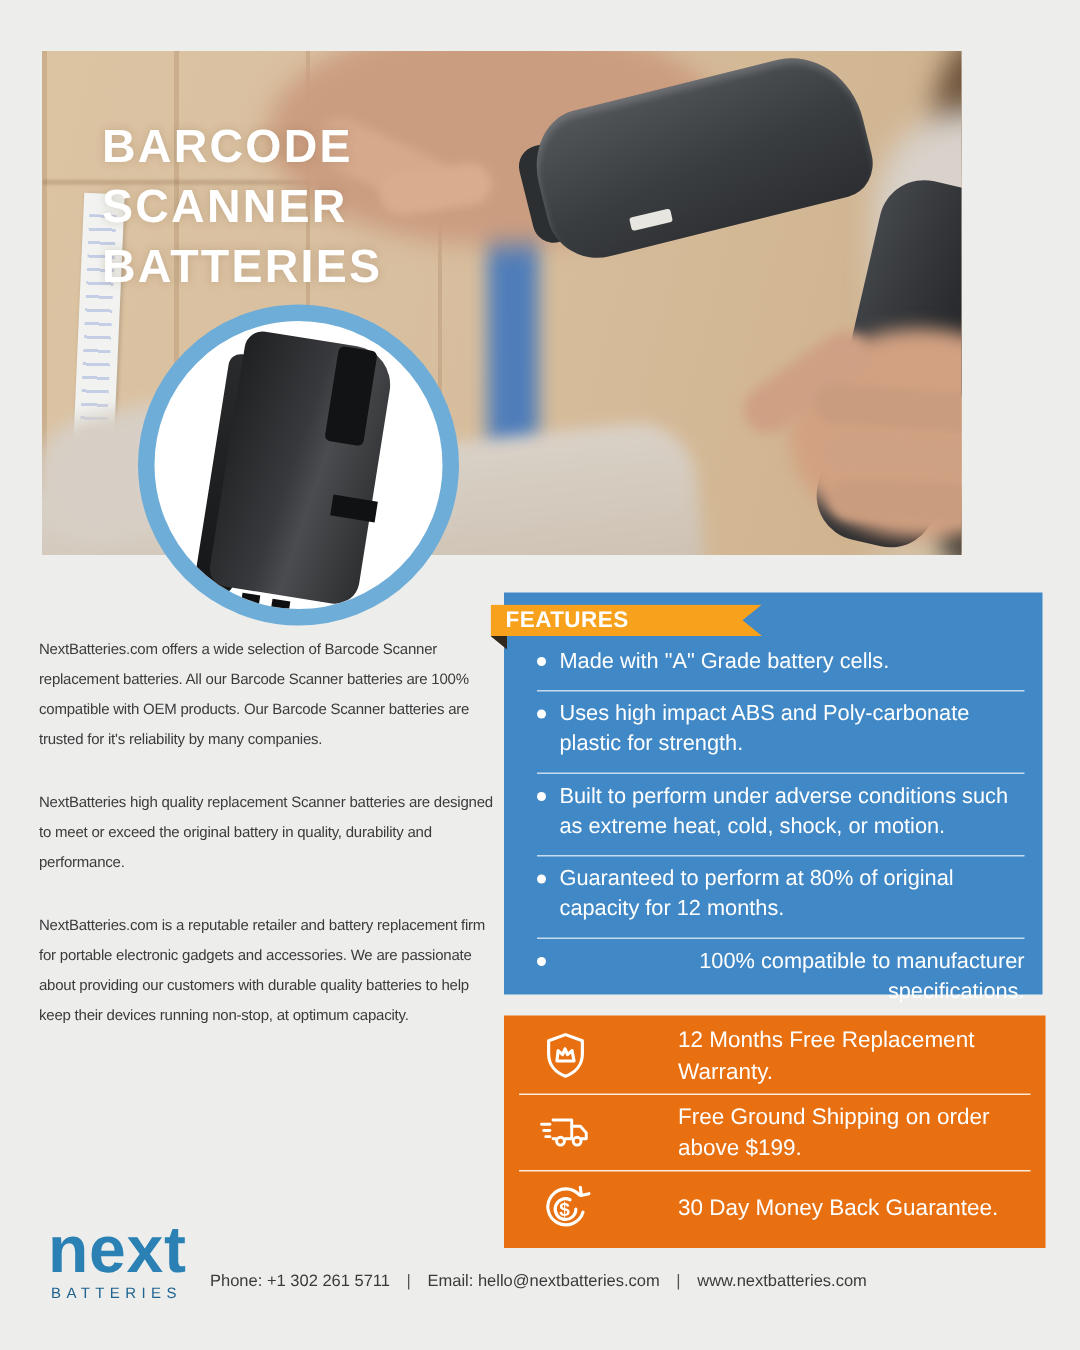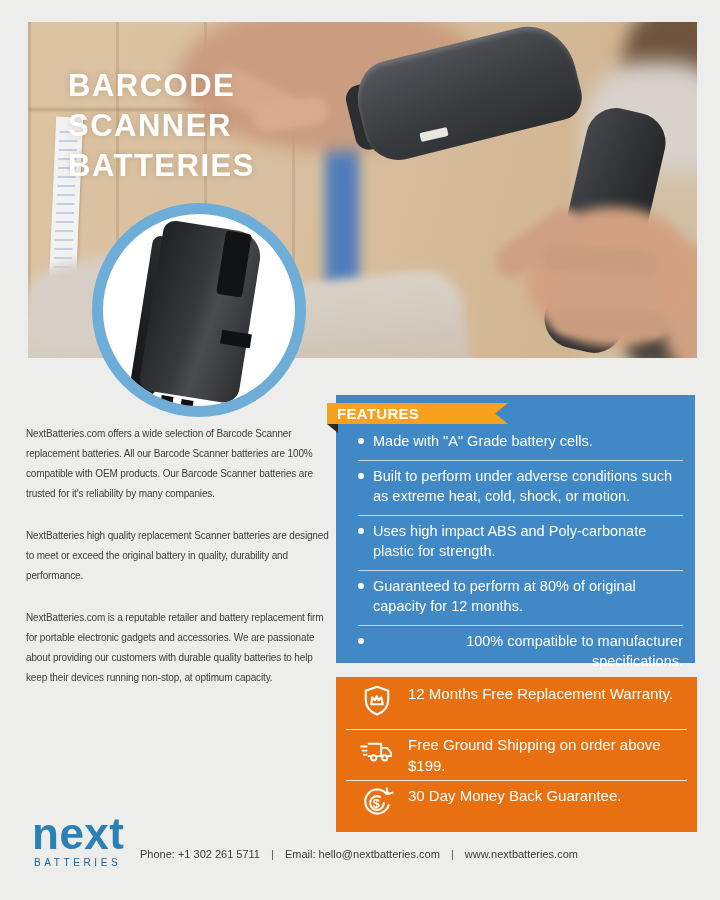--- a/index.html
+++ b/index.html
@@ -1,20 +1,20 @@
 <!DOCTYPE html>
 <html><head>
 <meta charset="utf-8">
 <style>
   html,body{margin:0;padding:0;background:#edeeec;}
   .page{position:relative;width:720px;height:900px;background:#edeeec;overflow:hidden;
         font-family:"Liberation Sans",sans-serif;}
 
   
-  .hero{position:absolute;left:28px;top:22px;width:669px;height:336px;overflow:hidden;
+  .hero{position:absolute;left:28px;top:34px;width:613px;height:336px;overflow:hidden;
         background:linear-gradient(105deg,#dcc3a2 0%,#d8bf9f 40%,#cfb28d 100%);}
   .hero .planks{position:absolute;inset:0;width:340px;
         background:repeating-linear-gradient(90deg,rgba(140,100,60,.20) 0 3px,rgba(0,0,0,0) 3px 88px);}
   .hero .plankline{position:absolute;left:0;top:86px;width:330px;height:3px;background:rgba(120,85,50,.25);filter:blur(1px);}
   .hero .pole{position:absolute;left:297px;top:0;width:34px;height:100%;background:#2e6ec2;opacity:.8;filter:blur(6px);}
   .hero .person-head{position:absolute;left:595px;top:-20px;width:105px;height:120px;border-radius:50%;background:#6e543d;filter:blur(9px);}
   .hero .person-shoulder{position:absolute;left:555px;top:40px;width:150px;height:170px;border-radius:40%;background:#d8d2cb;filter:blur(10px);}
   .hero .person-body{position:absolute;left:555px;top:150px;width:150px;height:210px;background:#d3c0a4;filter:blur(10px);}
   .hero .hand-top{position:absolute;left:150px;top:-20px;width:310px;height:150px;border-radius:50%;background:#cb9d80;filter:blur(8px);}
   .hero .finger1{position:absolute;left:180px;top:58px;width:95px;height:34px;border-radius:17px;background:#d6a98c;filter:blur(3px);transform:rotate(25deg);}
@@ -71,21 +71,21 @@
   .features-list .dot{flex:0 0 auto;width:6px;height:6px;border-radius:50%;background:#ffffff;margin:7px 9px 0 0;}
   .ribbon{position:absolute;left:327px;top:403px;width:181px;height:21px;background:#f7a11d;z-index:6;
         clip-path:polygon(0 0,100% 0,calc(100% - 13px) 50%,100% 100%,0 100%);
         color:#ffffff;font-weight:bold;font-size:15px;line-height:21px;padding-left:10px;box-sizing:border-box;letter-spacing:.3px;}
   .ribbon-fold{position:absolute;left:327px;top:424px;width:11px;height:9px;background:#30281c;z-index:6;
         clip-path:polygon(0 0,100% 0,100% 100%);}
 
   
   .benefits-box{position:absolute;left:336px;top:677px;width:361px;height:155px;background:#e97010;box-sizing:border-box;
         display:flex;flex-direction:column;padding:2px 10px;color:#ffffff;font-size:15px;line-height:21px;}
-  .benefit-row{display:flex;align-items:flex-start;flex:1;border-bottom:1px solid rgba(255,255,255,.85);padding:4px 0;}
+  .benefit-row{display:flex;align-items:center;flex:1;border-bottom:1px solid rgba(255,255,255,.85);padding:4px 0;gap:44px;}
   .benefit-row:last-child{border-bottom:none;}
   .benefit-icon{flex:0 0 62px;display:flex;justify-content:center;}
   .benefit-icon svg{width:36px;height:36px;}
 
   
   .logo{position:absolute;left:32px;top:812px;}
   .logo-top{font-size:44px;line-height:44px;font-weight:bold;color:#2b80b4;letter-spacing:0.5px;}
   .logo-bottom{font-size:10px;color:#1f6391;letter-spacing:3.6px;margin-top:1px;padding-left:2px;}
   .contact{position:absolute;left:140px;top:848px;font-size:11px;color:#3a3a3a;}
   .contact .sep{margin:0 8px;color:#555555;}
@@ -142,25 +142,25 @@
   </div>
 
   <div class="features-box">
     <ul class="features-list">
       <li>
         <span class="dot"></span>
         <span>Made with "A" Grade battery cells.</span>
       </li>
       <li>
         <span class="dot"></span>
+        <span>Uses high impact ABS and Poly-carbonate plastic for strength.</span>
+      </li>
+      <li>
+        <span class="dot"></span>
         <span>Built to perform under adverse conditions such as extreme heat, cold, shock, or motion.</span>
-      </li>
-      <li>
-        <span class="dot"></span>
-        <span>Uses high impact ABS and Poly-carbonate plastic for strength.</span>
       </li>
       <li>
         <span class="dot"></span>
         <span>Guaranteed to perform at 80% of original capacity for 12 months.</span>
       </li>
       <li>
         <span class="dot"></span>
         <span>100% compatible to manufacturer specifications.</span>
       </li>
     </ul>

